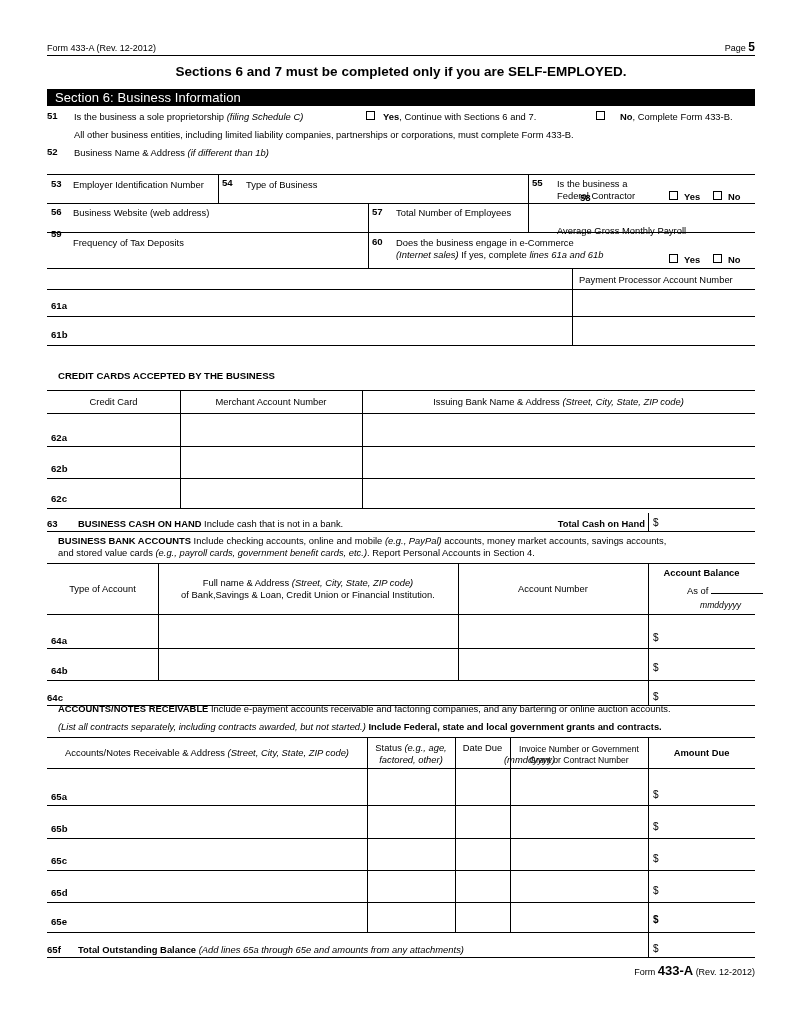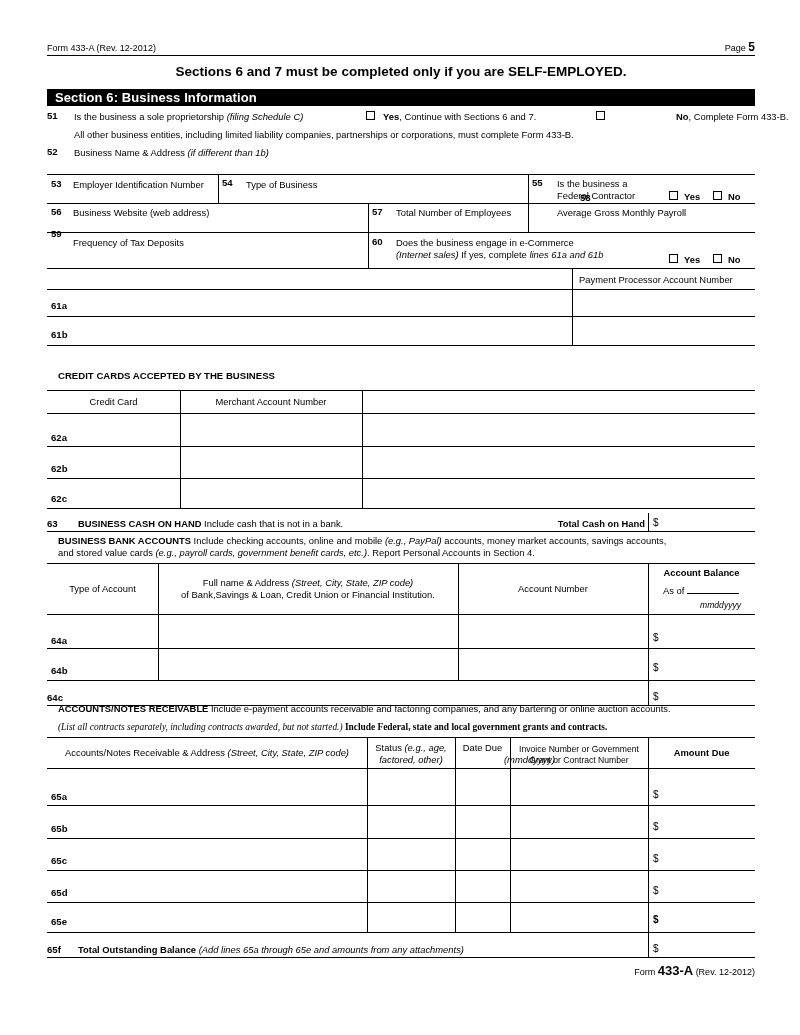--- a/index.html
+++ b/index.html
@@ -40,21 +40,21 @@
   .banner {
     position: absolute; left: 47px; top: 64px; width: 708px;
     text-align: center;
     font-size: 13.5px;
     font-weight: bold;
   }
   
   .secbar {
     position: absolute; left: 47px; top: 89px; width: 708px; height: 17px;
     background: #000; color: #fff;
-    font-size: 13px; font-weight: bold;
+    font-size: 13px; font-weight: normal;
     padding-left: 8px;
     box-sizing: border-box;
     line-height: 17px;
     letter-spacing: .1px;
   }
   
   .t { position: absolute; font-size: 9.4px; line-height: 12px; white-space: nowrap; }
   .num { position: absolute; font-size: 9.6px; font-weight: bold; }
   .b { font-weight: bold; }
   .i { font-style: italic; }
@@ -100,21 +100,21 @@
 
   <div class="num" style="left:47px; top:110px;">51</div>
   <div class="t" style="left:74px; top:111px;">
     <span>Is the business a sole proprietorship </span><span class="i">(filing Schedule C)</span>
   </div>
   <div class="cb" style="left:366px; top:111px;"></div>
   <div class="t" style="left:383px; top:111px;">
     <span class="b">Yes</span><span>, Continue with Sections 6 and 7.</span>
   </div>
   <div class="cb" style="left:596px; top:111px;"></div>
-  <div class="t" style="left:634px; top:111px;padding-left:42px;">
+  <div class="t" style="left:578px; top:111px;padding-left:42px;">
     <span class="b">No</span><span>, Complete Form 433-B.</span>
   </div>
   <div class="t" style="left:74px; top:129px;">All other business entities, including limited liability companies, partnerships or corporations, must complete Form 433-B.</div>
 
   <div class="num" style="left:47px; top:146px;">52</div>
   <div class="t" style="left:74px; top:147px;">
     <span>Business Name &amp; Address </span><span class="i">(if different than 1b)</span>
   </div>
   <div style="position:absolute;left:74px;top:160px;width:680px;height:12px;"></div>
 
@@ -146,21 +146,21 @@
 
   <div class="num" style="left:51px; top:206px;">56</div>
   <div class="t" style="left:73px; top:207px;">Business Website (web address)</div>
   <div style="position:absolute;left:73px;top:219px;width:288px;height:10px;"></div>
 
   <div class="num" style="left:372px; top:206px;">57</div>
   <div class="t" style="left:396px; top:207px;">Total Number of Employees</div>
   <div style="position:absolute;left:396px;top:219px;width:125px;height:10px;"></div>
 
   <div class="num" style="left:532px; top:192px;margin-left:48px;">58</div>
-  <div class="t" style="left:557px; top:207px;">Average Gross Monthly Payroll</div>
+  <div class="t" style="left:557px; top:225px;">Average Gross Monthly Payroll</div>
   <div style="position:absolute;left:557px;top:219px;width:190px;height:10px;"></div>
 
   <div class="num" style="left:51px; top:228px;">59</div>
   <div class="t" style="left:73px; top:237px;">Frequency of Tax Deposits</div>
   <div style="position:absolute;left:73px;top:249px;width:288px;height:12px;"></div>
 
   <div class="num" style="left:372px; top:236px;">60</div>
   <div class="t" style="left:396px; top:237px;">Does the business engage in e-Commerce</div>
   <div class="t" style="left:396px; top:249px;text-align:center;">
     <span class="i">(Internet sales)</span><span> If yes, complete </span><span class="i">lines 61a and 61b</span>
@@ -190,20 +190,23 @@
   <div class="rule" style="left:47px; top:390px; width:708px;"></div>
   <div class="rule" style="left:47px; top:413px; width:708px;"></div>
   <div class="rule" style="left:47px; top:446px; width:708px;"></div>
   <div class="rule" style="left:47px; top:478px; width:708px;"></div>
   <div class="rule" style="left:47px; top:508px; width:708px;"></div>
   <div class="vrule" style="left:180px; top:390px; height:118px;"></div>
   <div class="vrule" style="left:362px; top:390px; height:118px;"></div>
 
   <div class="t c" style="left:47px; top:396px; width:133px;">Credit Card</div>
   <div class="t c" style="left:180px; top:396px; width:182px;">Merchant Account Number</div>
+  <div class="t c" style="left:362px; top:396px; width:393px;">
+    <span>Issuing Bank Name &amp; Address </span><span class="i">(Street, City, State, ZIP code)</span>
+  </div>
 
   <div class="num" style="left:51px; top:432px;">62a</div>
   <div style="position:absolute;left:78px;top:417px;width:98px;height:26px;"></div>
   <div style="position:absolute;left:186px;top:417px;width:172px;height:26px;"></div>
   <div style="position:absolute;left:368px;top:417px;width:382px;height:26px;"></div>
 
   <div class="num" style="left:51px; top:463px;">62b</div>
   <div style="position:absolute;left:78px;top:450px;width:98px;height:25px;"></div>
   <div style="position:absolute;left:186px;top:450px;width:172px;height:25px;"></div>
   <div style="position:absolute;left:368px;top:450px;width:382px;height:25px;"></div>
@@ -239,21 +242,21 @@
   <div class="vrule" style="left:458px; top:563px; height:117px;"></div>
   <div class="vrule" style="left:648px; top:563px; height:142px;"></div>
 
   <div class="t c" style="left:47px; top:583px; width:111px;">Type of Account</div>
   <div class="t c" style="left:158px; top:577px; width:300px;">
     <span>Full name &amp; Address </span><span class="i">(Street, City, State, ZIP code)</span>
   </div>
   <div class="t c" style="left:158px; top:589px; width:300px;">of Bank,Savings &amp; Loan, Credit Union or Financial Institution.</div>
   <div class="t c" style="left:458px; top:583px; width:190px;">Account Number</div>
   <div class="t b c" style="left:648px; top:567px; width:107px;">Account Balance</div>
-  <div class="t" style="left:663px; top:584px;">
+  <div class="t" style="left:687px; top:584px;">
     <span>As of</span>&nbsp;<span class="blank-ul"></span>
   </div>
   <div class="t i" style="left:700px; top:599px; font-size:8.6px;">mmddyyyy</div>
 
   <div class="num" style="left:51px; top:635px;">64a</div>
   <div style="position:absolute;left:78px;top:618px;width:76px;height:27px;"></div>
   <div style="position:absolute;left:164px;top:618px;width:290px;height:27px;"></div>
   <div style="position:absolute;left:464px;top:618px;width:180px;height:27px;"></div>
   <div class="dollar" style="left:653px; top:632px;">$</div>
   <div style="position:absolute;left:662px;top:630px;width:90px;height:15px;"></div>
@@ -265,21 +268,21 @@
   <div class="dollar" style="left:653px; top:662px;">$</div>
   <div style="position:absolute;left:662px;top:660px;width:90px;height:15px;"></div>
 
   <div class="num" style="left:47px; top:692px;">64c</div>
   <div class="dollar" style="left:653px; top:691px;">$</div>
   <div style="position:absolute;left:662px;top:689px;width:90px;height:15px;"></div>
 
   <div class="t" style="left:58px; top:703px;text-align:center;">
     <span class="b">ACCOUNTS/NOTES RECEIVABLE</span><span>  Include e-payment accounts receivable and factoring companies, and any bartering or online auction accounts.</span>
   </div>
-  <div class="t" style="left:58px; top:721px;font-family:Liberation Serif, serif;">
+  <div class="t" style="left:58px; top:721px;">
     <span class="i">(List all contracts separately, including contracts awarded, but not started.)</span><span class="b"> Include Federal, state and local government grants and contracts.</span>
   </div>
 
   <div class="rule" style="left:47px; top:737px; width:708px;"></div>
   <div class="rule" style="left:47px; top:768px; width:708px;"></div>
   <div class="rule" style="left:47px; top:805px; width:708px;"></div>
   <div class="rule" style="left:47px; top:838px; width:708px;"></div>
   <div class="rule" style="left:47px; top:870px; width:708px;"></div>
   <div class="rule" style="left:47px; top:902px; width:708px;"></div>
   <div class="rule" style="left:47px; top:932px; width:708px;"></div>

